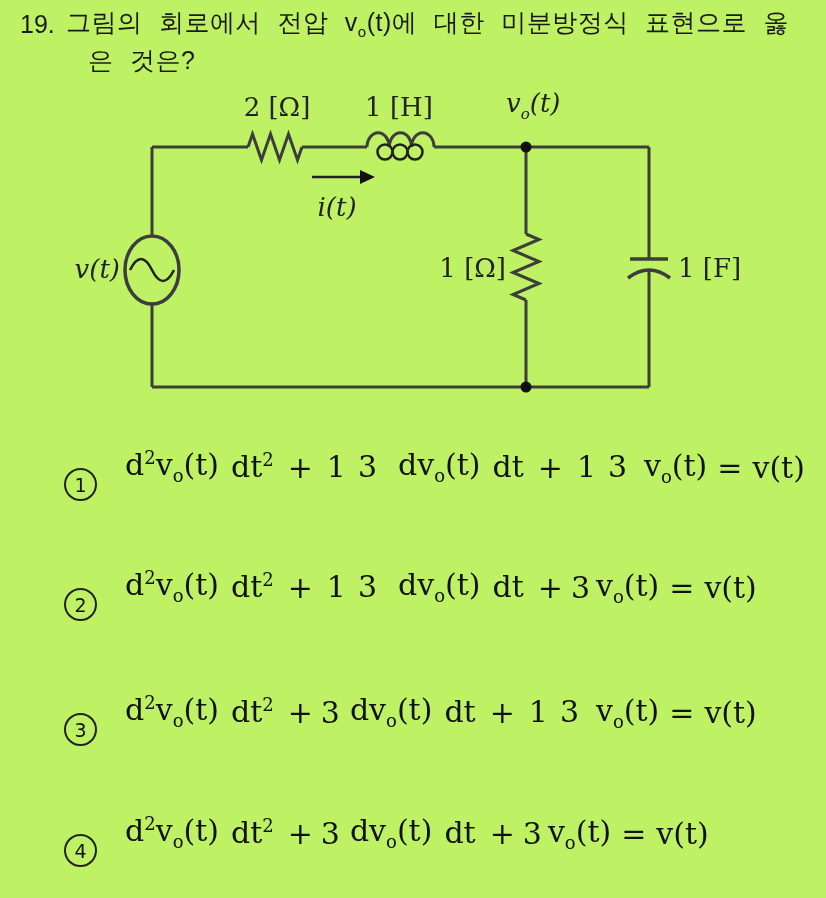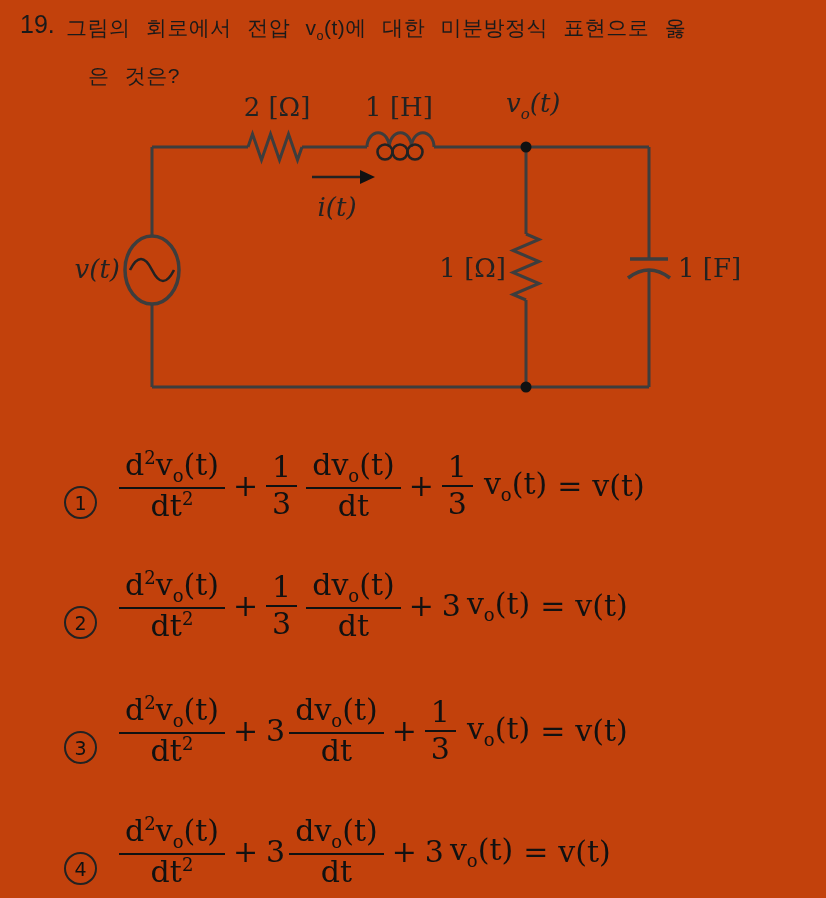--- a/index.html
+++ b/index.html
@@ -1,22 +1,22 @@
 <!DOCTYPE html>
 <html><head>
 <meta charset="utf-8">
 <style>
   html,body{margin:0;padding:0;background:#fff;}
-  #canvas{position:relative;width:826px;height:898px;background:#c2410c;overflow:hidden;
+  #canvas{position:relative;width:826px;height:898px;background:#bef264;overflow:hidden;
           font-family:"Liberation Sans",sans-serif;color:#1a1a1a;}
 
   
   .q-header{position:absolute;left:20px;top:8px;display:flex;align-items:flex-start;}
   .q-num{font-size:25px;line-height:32px;width:46px;flex:none;}
-  .q-text{width:736px;font-size:21px;line-height:40px;}
+  .q-text{width:736px;font-size:25px;line-height:29px;}
   .q-line1{word-spacing:9px;letter-spacing:0.5px;white-space:nowrap;}
   .q-line2{word-spacing:9px;letter-spacing:0.5px;margin-left:22px;}
   .q-text sub{font-size:60%;}
 
   
   svg.circuit{position:absolute;left:0;top:85px;}
   .wire,.comp{stroke:#3d3d3d;stroke-width:3;fill:none;}
   .comp2{stroke:#222;stroke-width:2.6;fill:none;}
   .dot{fill:#111;stroke:none;}
   .arrowhead{fill:#111;stroke:none;}
@@ -24,21 +24,21 @@
   .var{font-family:"DejaVu Serif","Liberation Serif",serif;font-style:italic;font-size:26px;fill:#222;}
 
   
   .opt{position:absolute;left:64px;display:flex;align-items:center;}
   .badge{width:29px;height:29px;border:2.5px solid #222;border-radius:50%;
          display:flex;align-items:center;justify-content:center;
          font-size:19px;color:#111;margin-right:22px;flex:none;
          transform:translateY(17px);font-family:"DejaVu Sans",sans-serif;}
   .fx{display:flex;align-items:center;font-family:"DejaVu Serif","Liberation Serif",serif;
       font-size:30px;color:#111;}
-  .frac{display:flex;flex-direction:column;align-items:center;line-height:1.15;}
+  .frac{display:flex;flex-direction:row;align-items:center;line-height:1.15;}
   .frac .bar{align-self:stretch;height:2.5px;background:#111;}
   .num,.den{padding:0 6px;white-space:nowrap;}
   .fx sup{font-size:60%;}
   .fx sub{font-size:60%;}
   .op{margin:0 8px;}
   .coef{margin-right:4px;}
   .cf{margin-right:9px;}
   .vo{margin-left:2px;white-space:nowrap;}
   .eq{margin:0 10px;}
   .vt{white-space:nowrap;}

